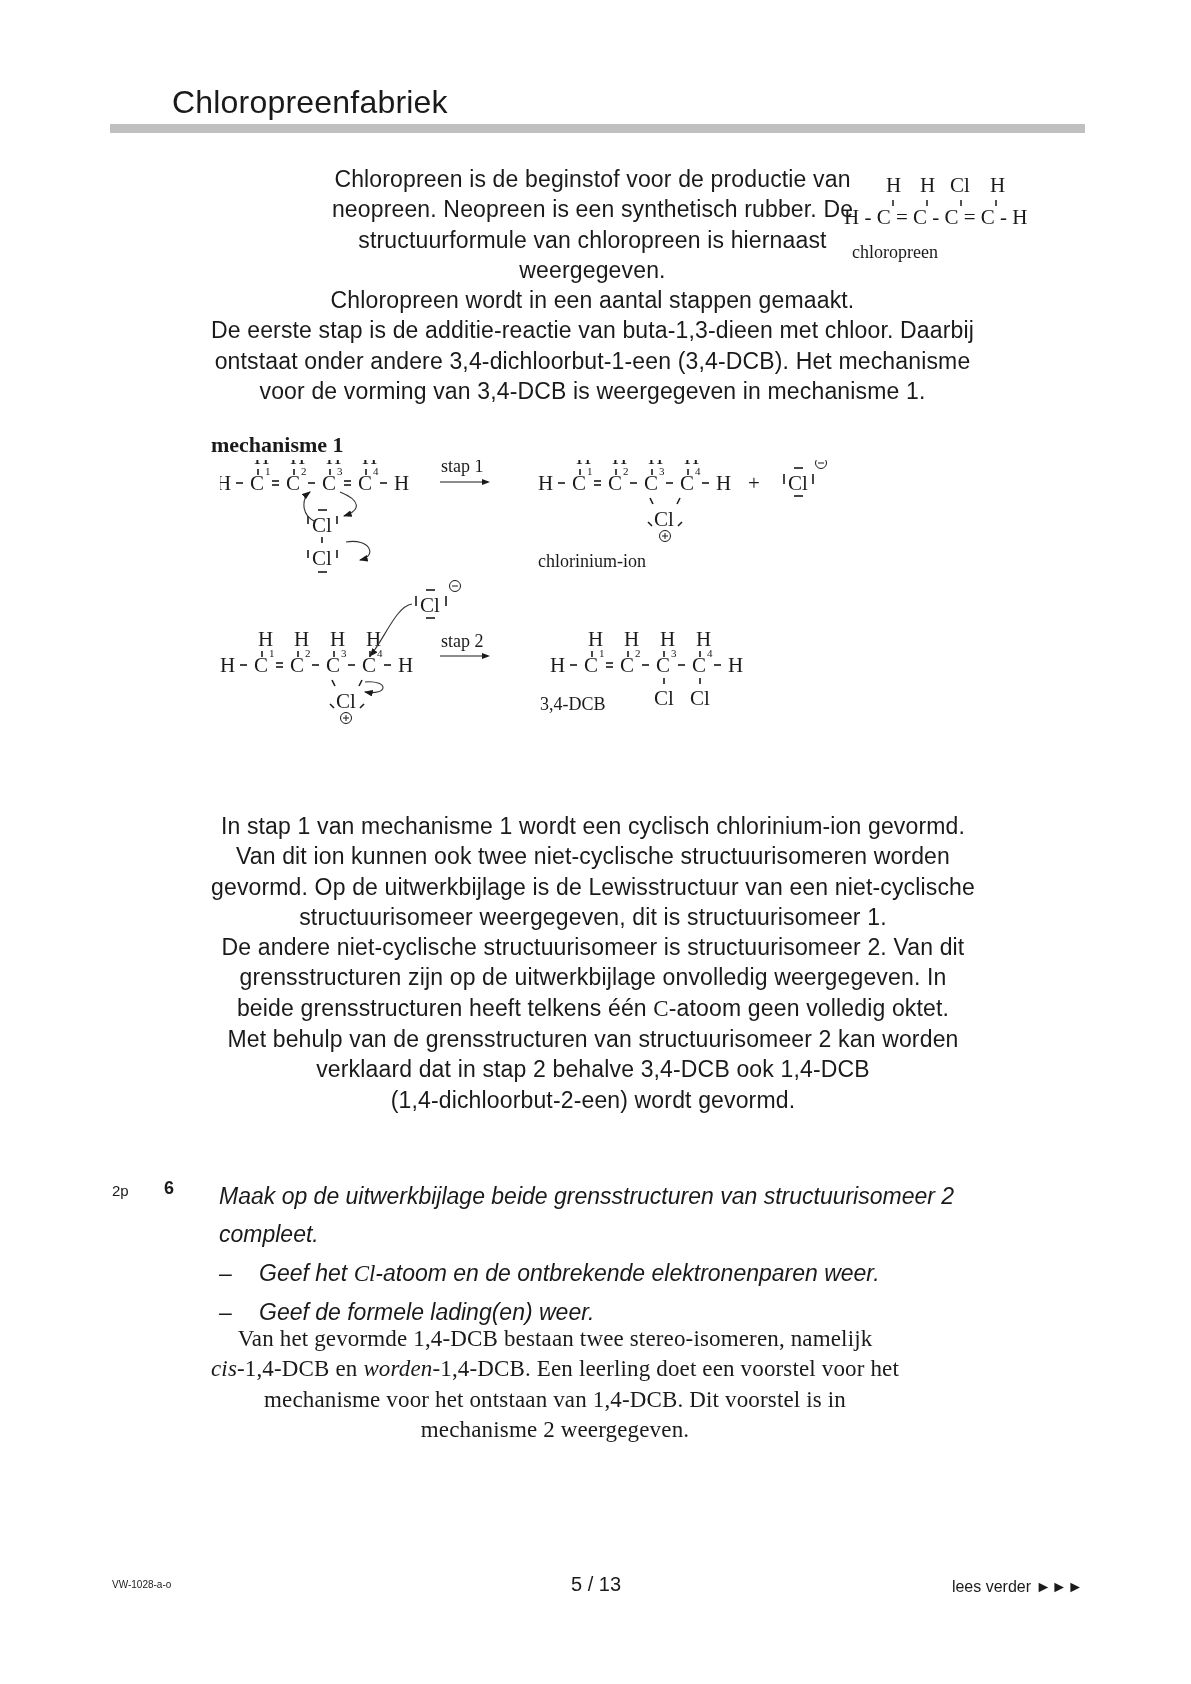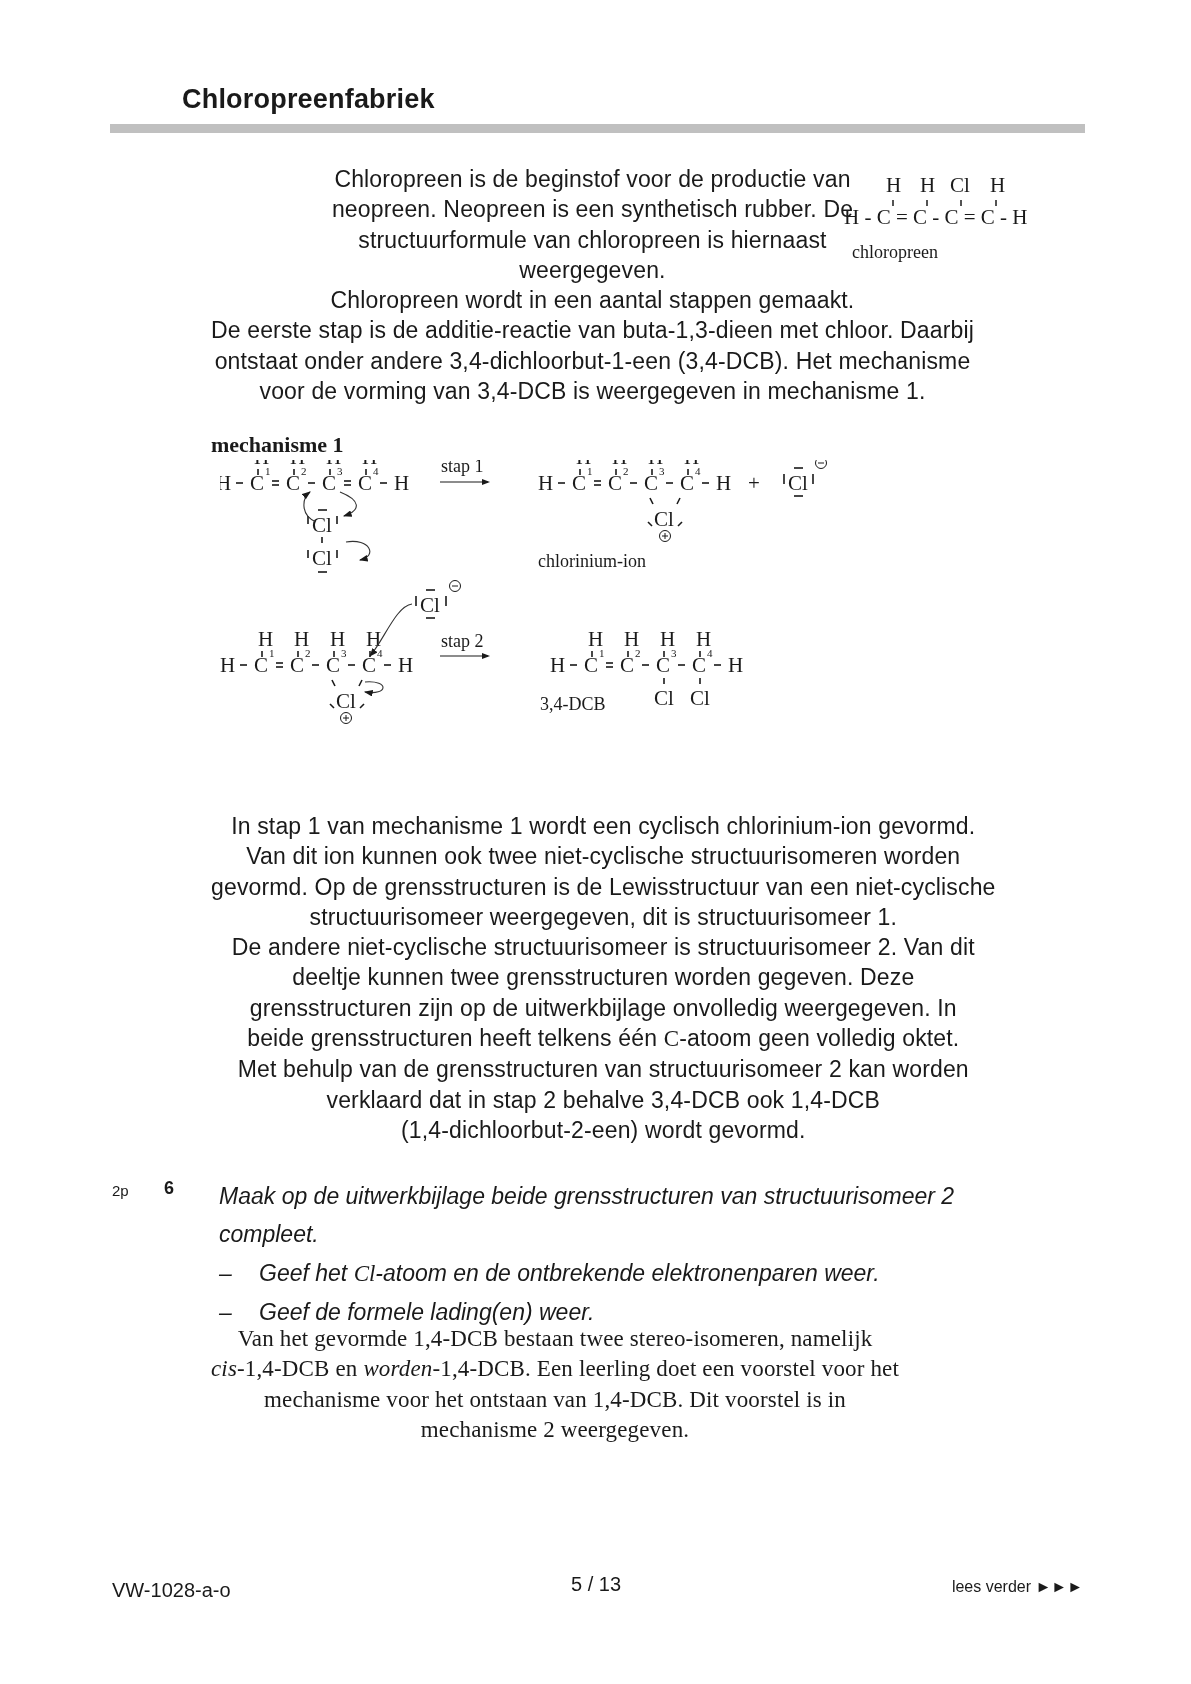--- a/index.html
+++ b/index.html
@@ -1,35 +1,35 @@
 <!DOCTYPE html>
 <html><head>
 <meta charset="utf-8">
 <style>
   html, body { margin: 0; padding: 0; background: #ffffff; }
   body { width: 1191px; height: 1684px; position: relative; overflow: hidden; color: #1a1a1a; }
   .sans { font-family: "Liberation Sans", sans-serif; }
   .serif { font-family: "Liberation Serif", serif; }
 
-  .page-title { position: absolute; left: 182px; top: 84px; font-size: 27px; font-weight: bold; letter-spacing: 0.2px; }
+  .page-title { position: absolute; left: 172px; top: 84px; font-size: 32px; font-weight: normal; letter-spacing: 0.2px; }
   .title-rule { position: absolute; left: 110px; top: 124px; width: 975px; height: 9px; background: #c0c0c0; }
 
   .para { position: absolute; left: 211px; font-size: 23px; line-height: 30.3px; letter-spacing: 0.15px; text-align: center; }
   .para p { margin: 0; }
 
   .mech-title { position: absolute; left: 211px; top: 432px; font-size: 22px; font-weight: bold; }
 
   .q-points { position: absolute; left: 112px; top: 1182px; font-size: 15px; }
   .q-number { position: absolute; left: 164px; top: 1178px; font-size: 18px; font-weight: bold; }
   .q-text { position: absolute; left: 211px; top: 1173px; font-size: 23px; line-height: 30.3px; }
   .q-text p { margin: 8px; font-style: italic; }
   .bullet { display: flex; }
   .bullet .dash { width: 40px; display: inline-block; }
 
-  .footer-code { position: absolute; left: 112px; top: 1579px; font-size: 20px; }
+  .footer-code { position: absolute; left: 112px; top: 1579px; font-size: 10px; }
   .footer-page { position: absolute; left: 571px; top: 1573px; font-size: 20px; }
   .footer-next { position: absolute; right: 108px; top: 1578px; font-size: 16px; }
   .inline-serif { font-family: "Liberation Serif", serif; }
 </style>
 </head>
 <body>
 
 <div class="page-title sans">Chloropreenfabriek</div>
 <div class="title-rule"></div>
 
@@ -221,24 +221,23 @@
       <line x1="480" y1="218" x2="480" y2="224" stroke="#1a1a1a" stroke-width="1.6"></line>
       <text x="434" y="245" font-size="21">Cl</text>
       <text x="470" y="245" font-size="21">Cl</text>
       <text x="320" y="250" font-size="18">3,4-DCB</text>
     </g>
 </svg>
 
 <div class="para sans" style="top:811px;">
   <p>In stap 1 van mechanisme 1 wordt een cyclisch chlorinium-ion gevormd.</p>
   <p>Van dit ion kunnen ook twee niet-cyclische structuurisomeren worden</p>
-  <p>gevormd. Op de grensstructuren is de Lewisstructuur van een niet-cyclische</p>
+  <p>gevormd. Op de uitwerkbijlage is de Lewisstructuur van een niet-cyclische</p>
   <p>structuurisomeer weergegeven, dit is structuurisomeer 1.</p>
   <p>De andere niet-cyclische structuurisomeer is structuurisomeer 2. Van dit</p>
-  <p>deeltje kunnen twee grensstructuren worden gegeven. Deze</p>
   <p>grensstructuren zijn op de uitwerkbijlage onvolledig weergegeven. In</p>
   <p><span>beide grensstructuren heeft telkens één </span><span class="inline-serif">C</span><span>-atoom geen volledig oktet.</span></p>
   <p>Met behulp van de grensstructuren van structuurisomeer 2 kan worden</p>
   <p>verklaard dat in stap 2 behalve 3,4-DCB ook 1,4-DCB</p>
   <p>(1,4-dichloorbut-2-een) wordt gevormd.</p>
 </div>
 
 <div class="q-points sans">2p</div>
 <div class="q-number sans">6</div>
 <div class="q-text sans">

